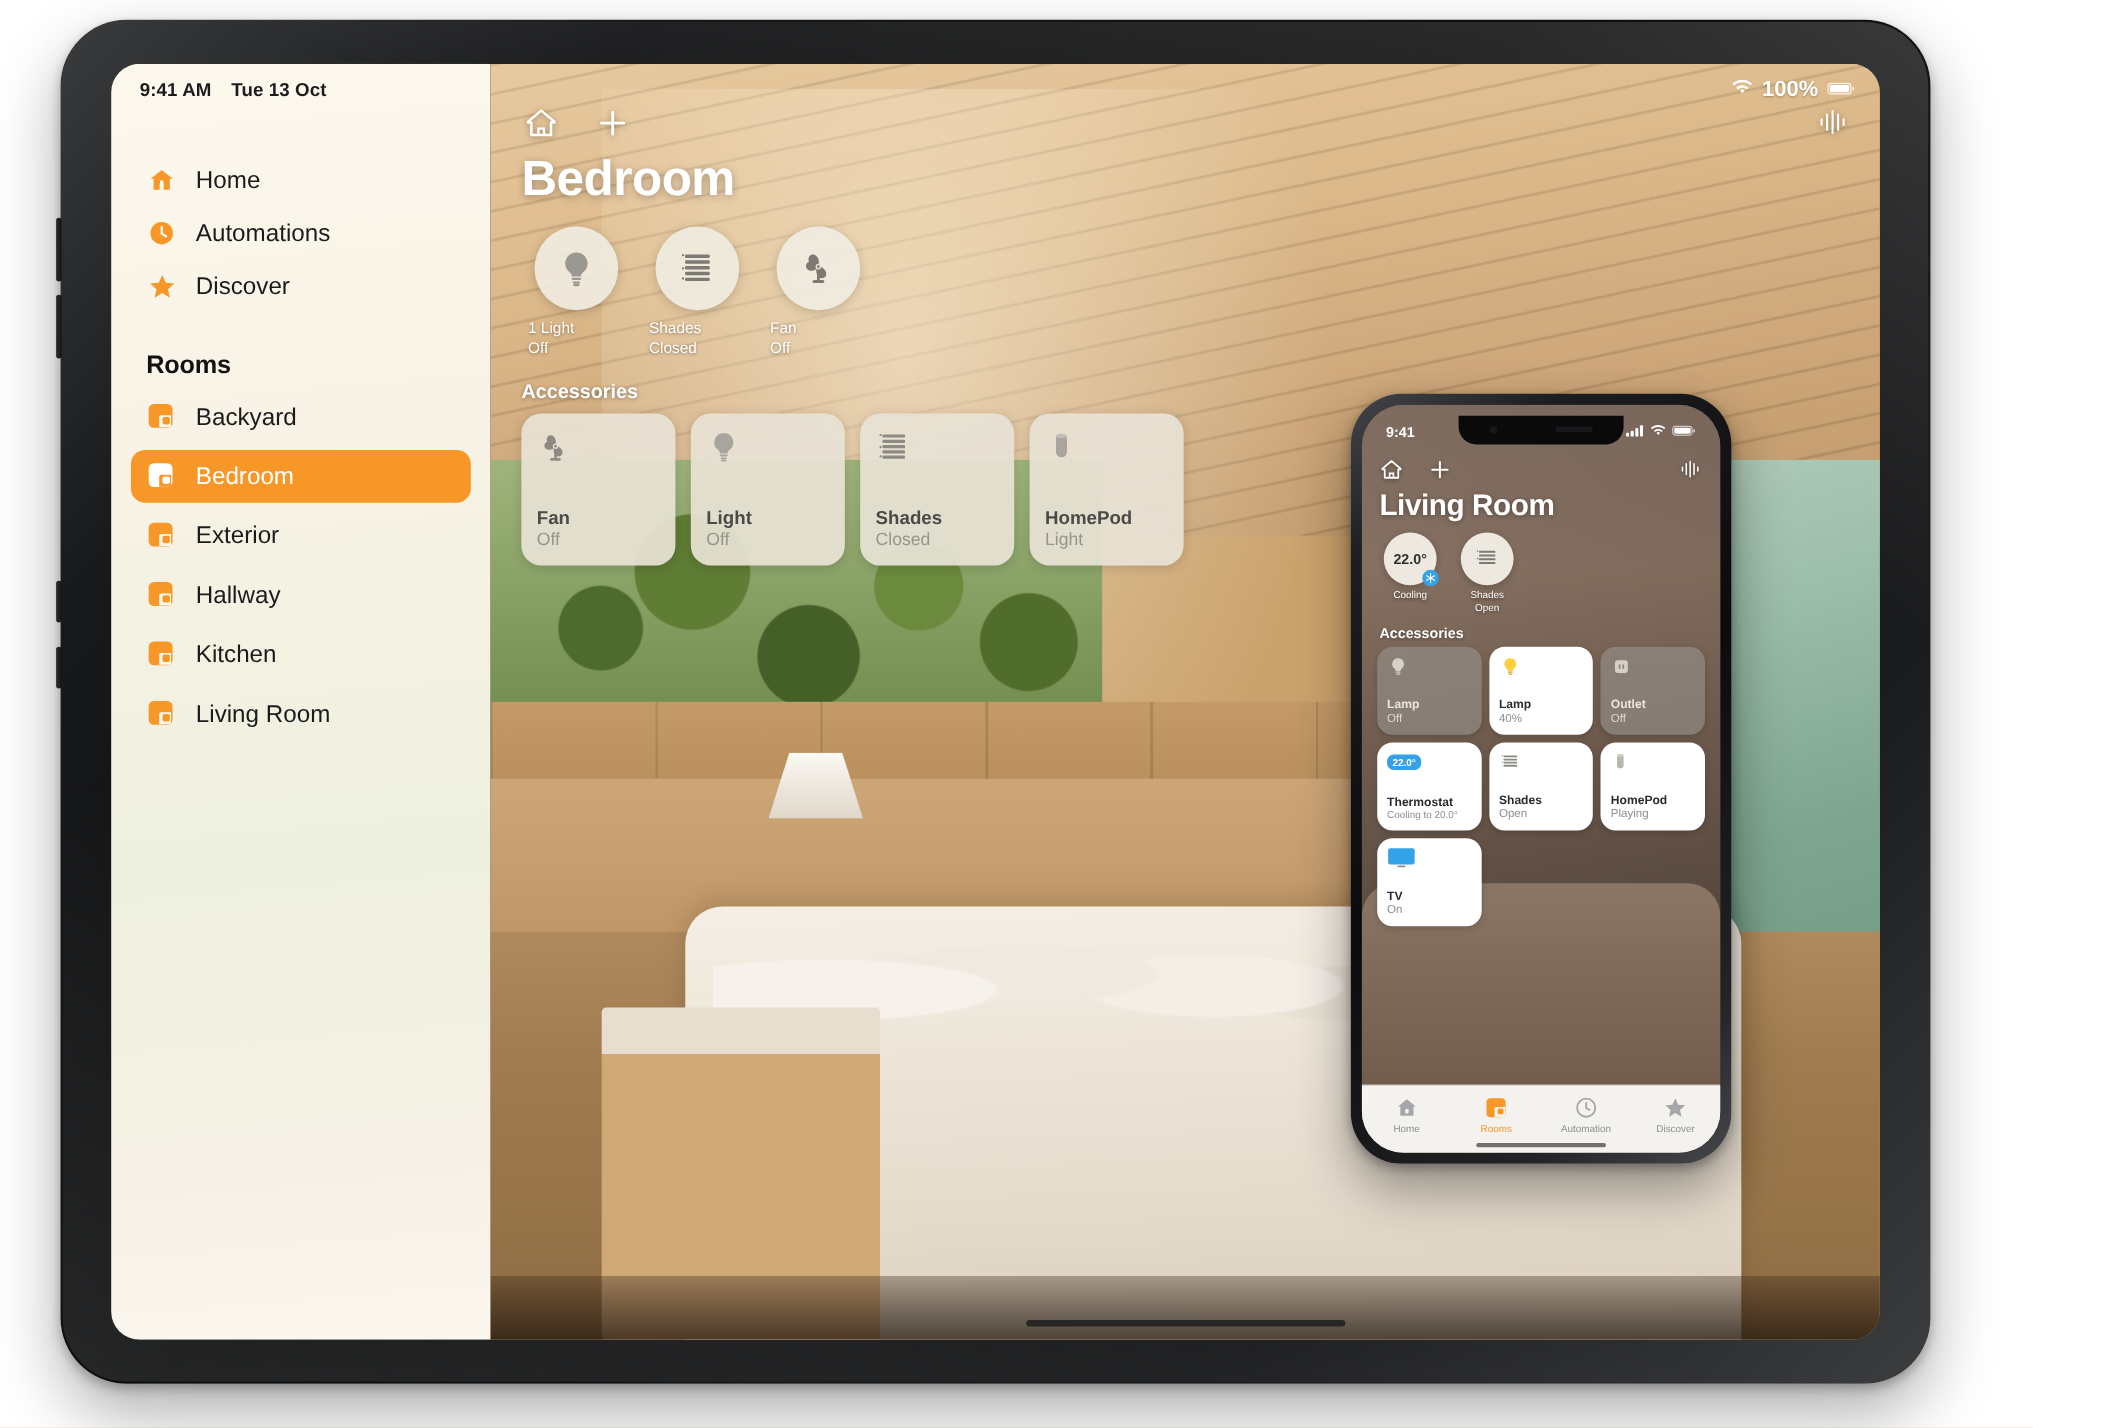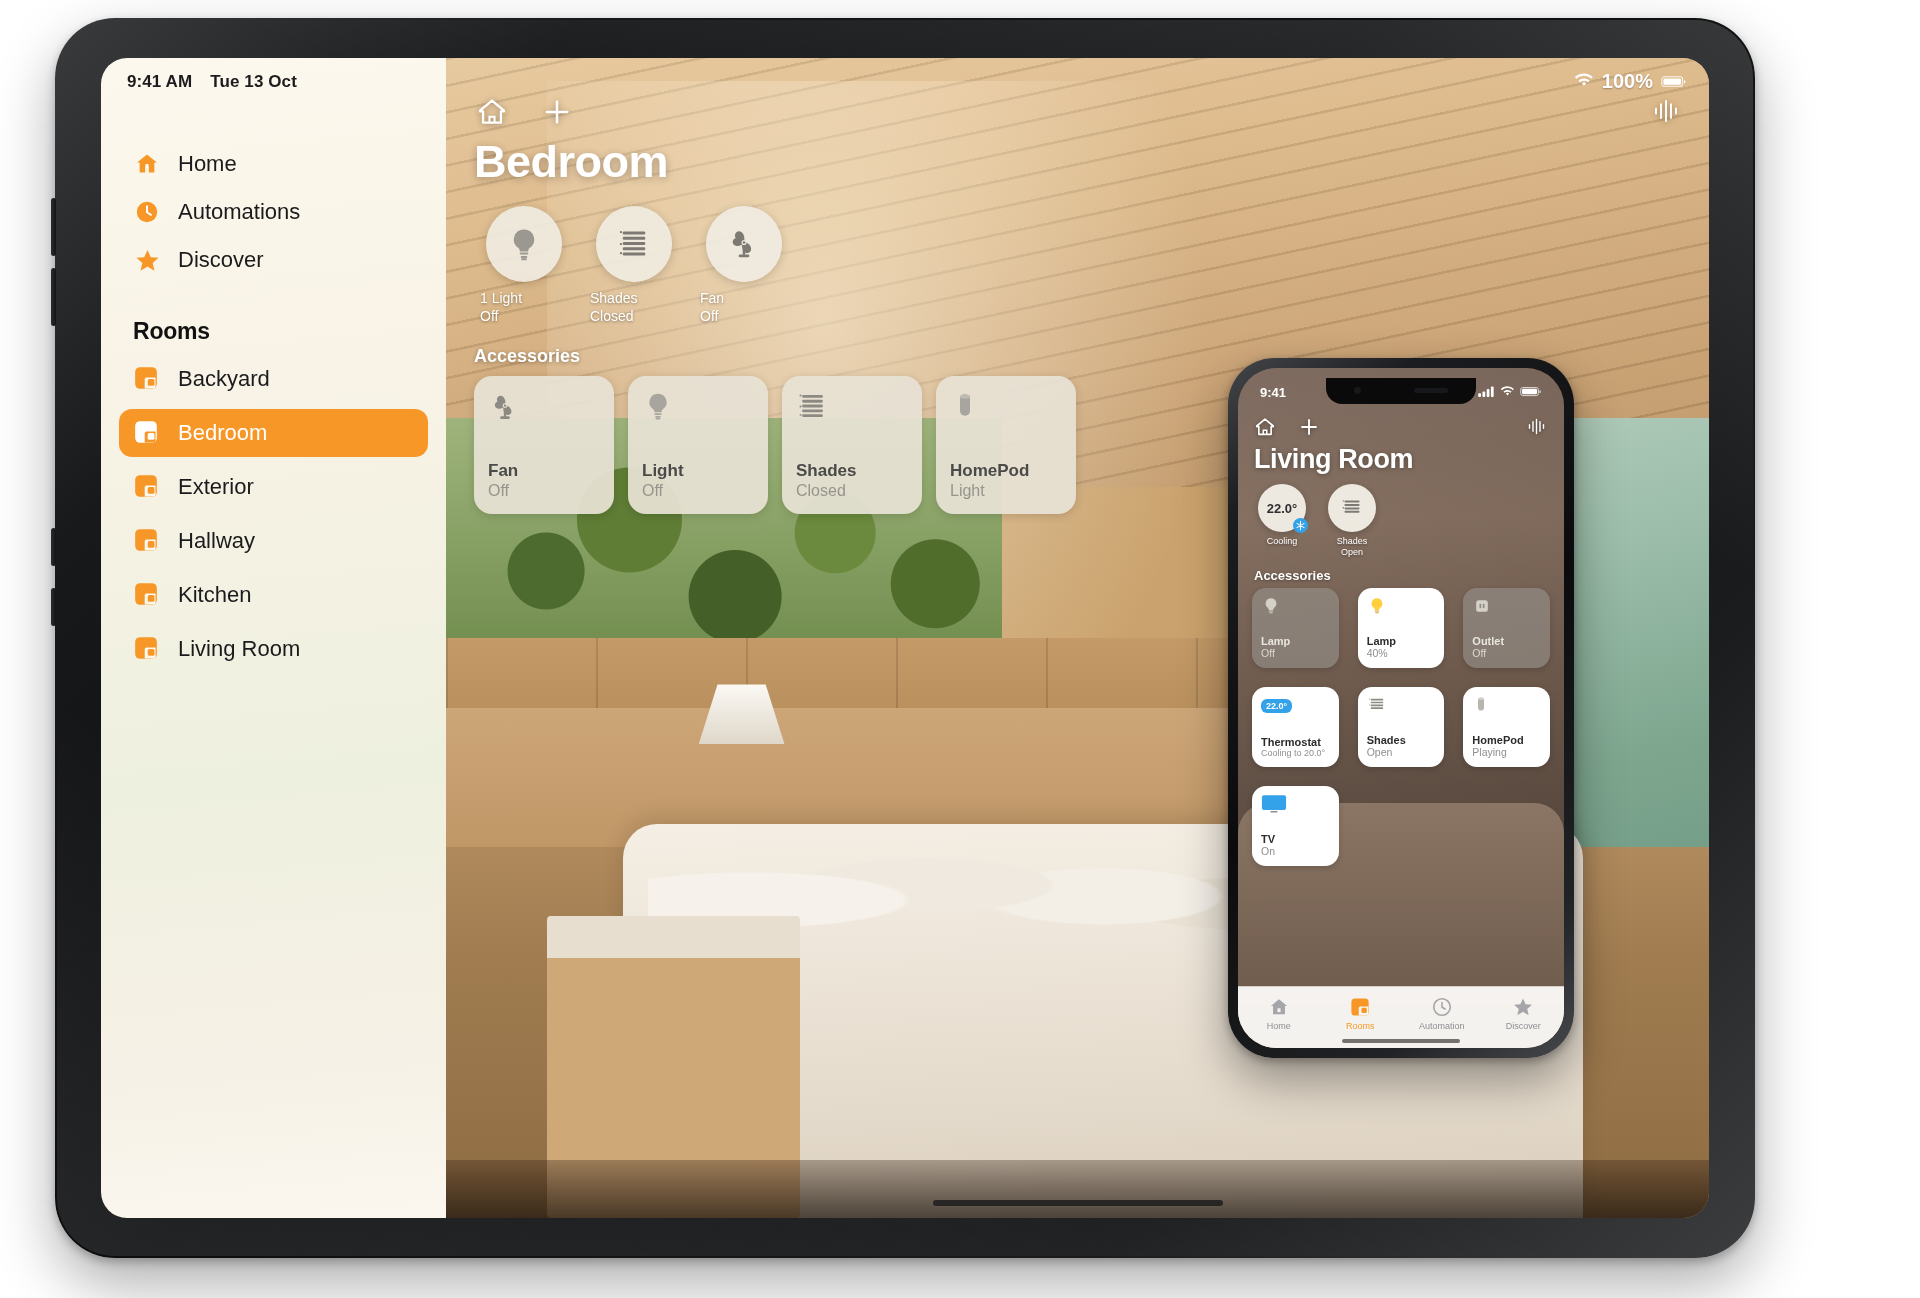--- a/index.html
+++ b/index.html
@@ -292,21 +292,21 @@
     text-shadow: 0 1px 3px rgba(0,0,0,.45);
   }
   .ip-circle-label .sub{display:block;}
   #iphone-acc-header {
     position:absolute; left: 16px; top: 200px;
     font-size: 13px; font-weight: 700; color:#fff; z-index:5;
     text-shadow: 0 1px 3px rgba(0,0,0,.4);
   }
   #iphone-acc-grid {
     position:absolute; left: 14px; top: 220px; width: 298px;
-    display:grid; grid-template-columns: repeat(3, 1fr); gap: 19px; z-index:5;
+    display:grid; grid-template-columns: repeat(3, 1fr); gap: 7px; z-index:5;
   }
   .ip-card {
     height: 80px; border-radius: 14px; padding: 8px 9px;
     display:flex; flex-direction:column; justify-content:space-between;
     cursor:pointer;
     box-shadow: 0 2px 6px rgba(0,0,0,.16);
   }
   .ip-card.off { background: rgba(150,145,138,.62); }
   .ip-card.on { background: #ffffff; }
   .ip-card .ic { width: 20px; height: 20px; }

